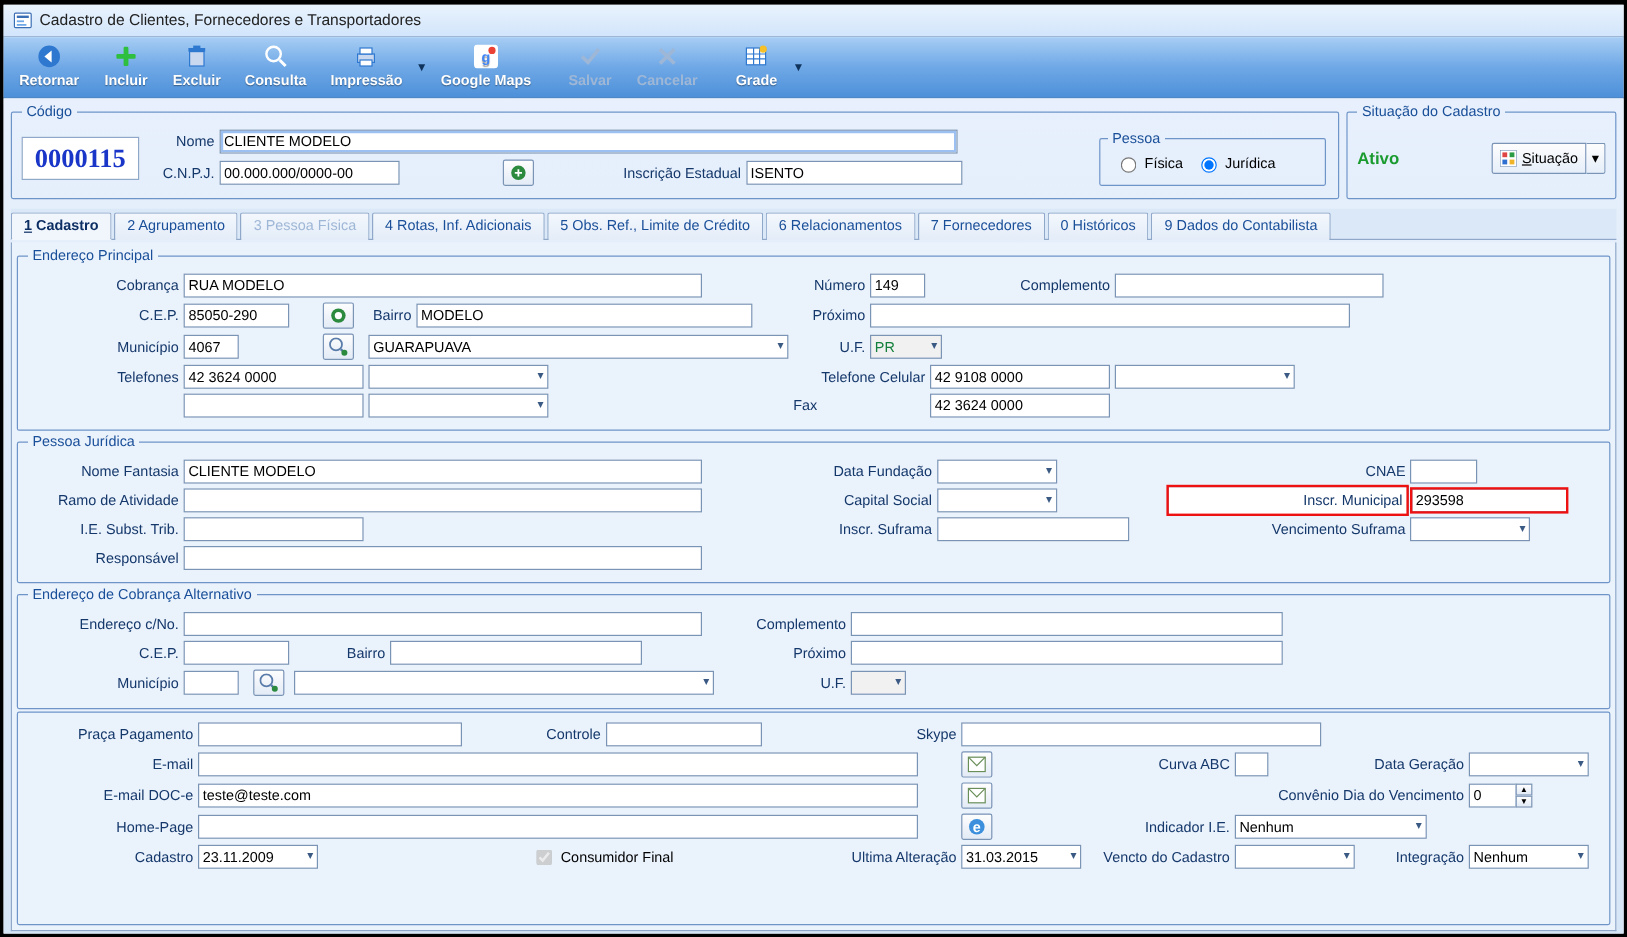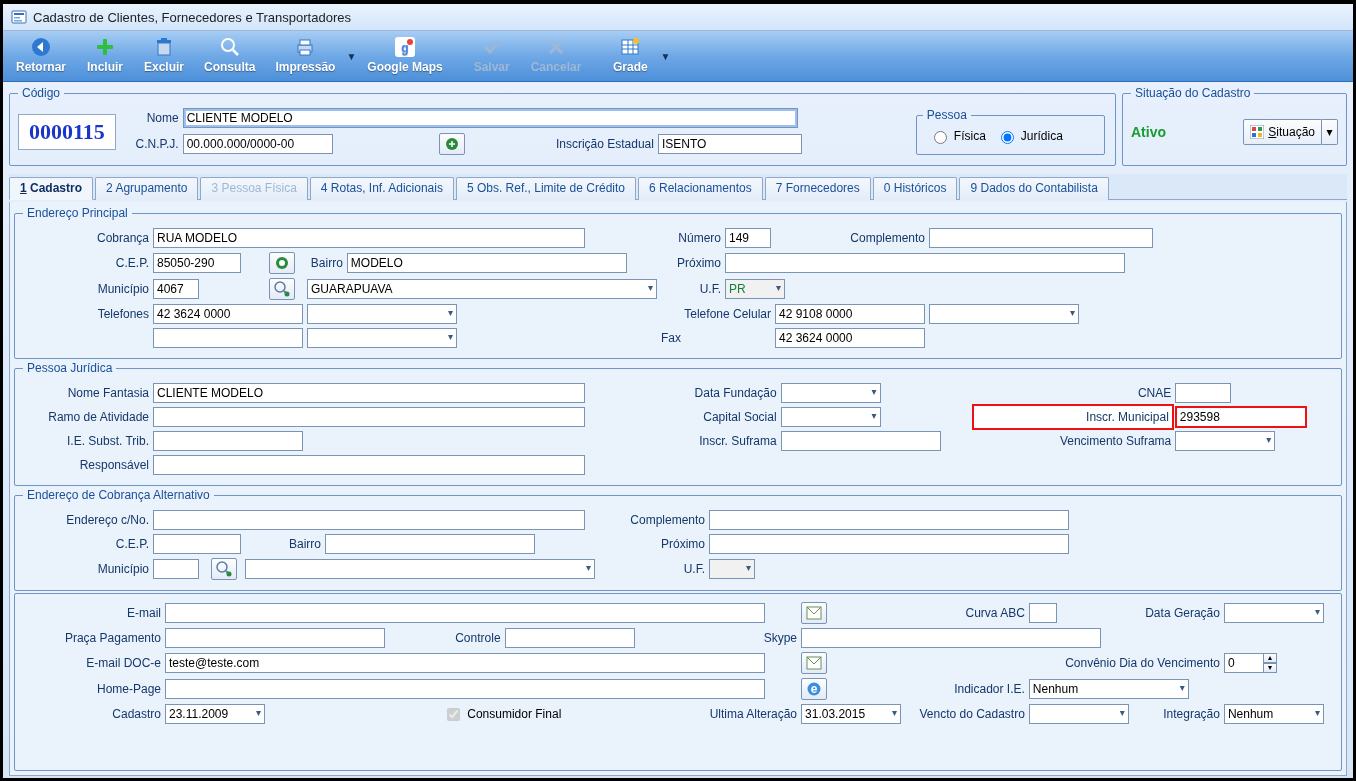--- a/index.html
+++ b/index.html
@@ -1,18 +1,18 @@
 <!DOCTYPE html>
 <html><head>
 <meta charset="utf-8">
 <style>
   * { box-sizing: border-box; font-family: Tahoma, Verdana, sans-serif; font-size: 12px; }
   body { margin: 0; padding: 0; background: #000; }
   .window { width: 1356px; height: 781px; background: #fff; border: 3px solid #000; border-top-width:4px; display: flex; flex-direction: column; }
-  .titlebar { background: linear-gradient(to bottom,#e9f3fd,#d2e5fb); padding: 5px 8px; display: flex; align-items: center; gap:6px; border-bottom:1px solid #9fb7d6;}
+  .titlebar { background: linear-gradient(to bottom,#e9f3fd,#d2e5fb); padding: 5px 8px; display: flex; gap:6px; border-bottom:1px solid #9fb7d6;}
   .titlebar .title { color:#222; font-size:13px; }
   .toolbar { background: linear-gradient(to bottom,#a7cdf4,#6fa8e6 50%,#4d90d9); padding: 2px 4px; display:flex; align-items:flex-end; gap:2px; border-bottom:1px solid #2c6fb8;}
   .tb-btn { display:flex; flex-direction:column; align-items:center; justify-content:flex-end; padding:2px 8px 4px; min-width:56px; border:1px solid transparent; border-radius:3px; cursor:pointer; color:#fff; font-weight:bold; font-size:12px; text-shadow:0 1px 1px rgba(0,0,0,.4);}
   .tb-btn.disabled { color:#9fb7d6; text-shadow:none; cursor:default;}
   .tb-icon { width:22px; height:22px; display:flex; align-items:center; justify-content:center; margin-bottom:2px;}
   .tb-sep{width:8px;}
   .drop-arrow { align-self:center; margin-left:2px; color:#10335b; font-size:10px;}
   .body{ flex:1; background:linear-gradient(to bottom,#e7f0fc,#d7e6f7); padding:4px 6px 2px; display:flex; flex-direction:column; gap:2px; overflow:hidden;}
   .toprow{ display:flex; gap:6px; align-items:stretch;}
   fieldset.box{ border:1px solid #6f95c8; border-radius:2px; padding:6px 8px 8px; margin:0; background:transparent;}
@@ -189,21 +189,21 @@
           <tr>
             <td class="lbl">C.N.P.J.</td>
             <td><input class="txt" style="width: 150px;" value="00.000.000/0000-00"></td>
             <td><span class="btn-ico">
                     <svg width="16" height="16">
                       <circle cx="8" cy="8" r="6" fill="#2b8a3e"></circle>
                       <path d="M5 8 h6 M8 5 v6" stroke="#fff" stroke-width="1.5"></path>
                     </svg>
                   </span></td>
             <td class="lbl">Inscrição Estadual</td>
-            <td><input class="txt" style="width: 144px;" value="ISENTO"></td>
+            <td><input class="txt" style="width: 180px;" value="ISENTO"></td>
           </tr>
         </tbody>
           </table>
       </fieldset>
       <fieldset class="box" style="width:225px;display:flex;align-items:center;justify-content:space-between;">
         <legend>Situação do Cadastro</legend>
         <span class="status-ativo">Ativo</span>
         <span class="split-btn">
           <span class="situacao-btn main">
             <svg width="14" height="14">
@@ -365,40 +365,40 @@
             <td></td>
           </tr>
         </tbody>
           </table>
       </fieldset>
 
       <fieldset class="box" style="flex:1">
         <table class="formgrid" style="width:100%">
           <tbody>
               <tr>
-            <td class="lbl">E-mail</td>
-            <td colspan="4"><input class="txt" style="width: 600px;"></td>
-            <td><span class="btn-ico">
-                    <svg width="16" height="14">
-                      <rect x="1" y="1" width="14" height="12" fill="#fff" stroke="#6a8e58"></rect>
-                      <path d="M1 1 L8 8 L15 1" stroke="#6a8e58" fill="none"></path>
-                    </svg>
-                  </span></td>
-            <td class="lbl">Curva ABC</td>
-            <td><input class="txt" style="width: 28px;"></td>
-            <td class="lbl">Data Geração</td>
-            <td><span class="combo"><input class="txt" style="width: 100px;"></span></td>
-          </tr>
-          <tr>
             <td class="lbl" style="width:140px">Praça Pagamento</td>
             <td><input class="txt" style="width: 220px;"></td>
             <td class="lbl">Controle</td>
             <td><input class="txt" style="width: 130px;"></td>
             <td class="lbl" style="width:130px">Skype</td>
             <td colspan="4"><input class="txt" style="width: 300px;"></td>
+          </tr>
+          <tr>
+            <td class="lbl">E-mail</td>
+            <td colspan="4"><input class="txt" style="width: 600px;"></td>
+            <td><span class="btn-ico">
+                    <svg width="16" height="14">
+                      <rect x="1" y="1" width="14" height="12" fill="#fff" stroke="#6a8e58"></rect>
+                      <path d="M1 1 L8 8 L15 1" stroke="#6a8e58" fill="none"></path>
+                    </svg>
+                  </span></td>
+            <td class="lbl">Curva ABC</td>
+            <td><input class="txt" style="width: 28px;"></td>
+            <td class="lbl">Data Geração</td>
+            <td><span class="combo"><input class="txt" style="width: 100px;"></span></td>
           </tr>
           <tr>
             <td class="lbl">E-mail DOC-e</td>
             <td colspan="4"><input class="txt" style="width: 600px;" value="teste@teste.com"></td>
             <td><span class="btn-ico">
                     <svg width="16" height="14">
                       <rect x="1" y="1" width="14" height="12" fill="#fff" stroke="#6a8e58"></rect>
                       <path d="M1 1 L8 8 L15 1" stroke="#6a8e58" fill="none"></path>
                     </svg>
                   </span></td>

